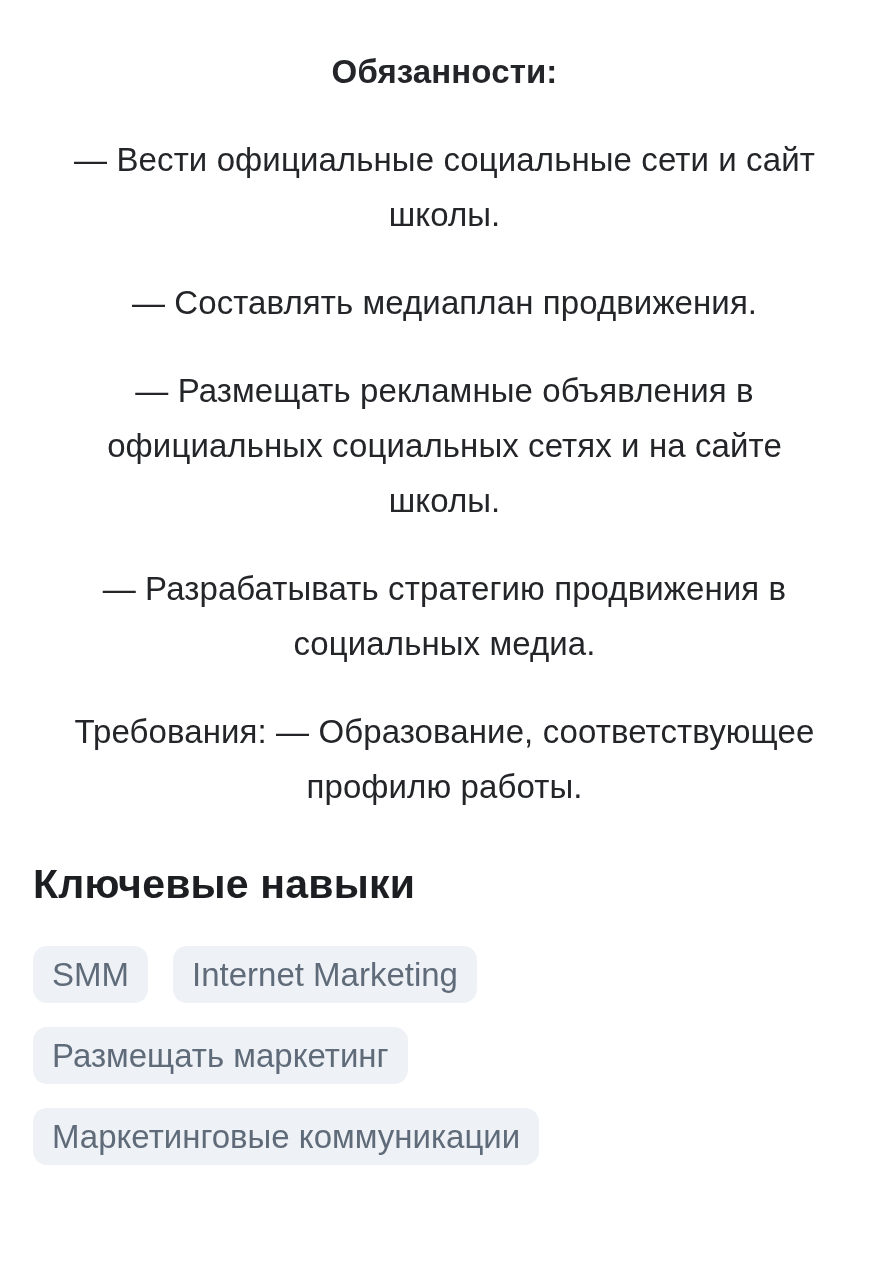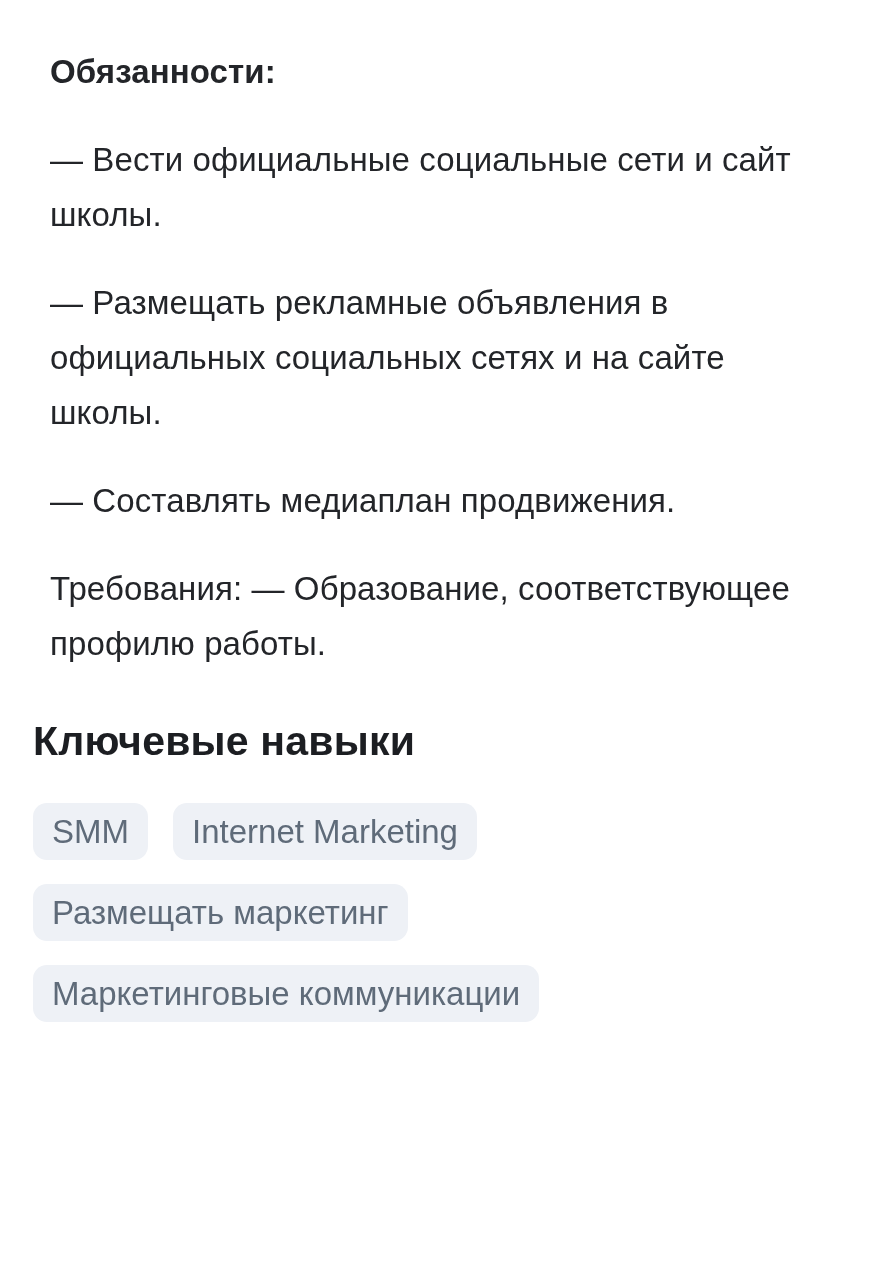--- a/index.html
+++ b/index.html
@@ -16,20 +16,21 @@
     color: #232529;
   }
   .description {
     padding: 44px 50px 0 50px;
     font-size: 33px;
     line-height: 55px;
     letter-spacing: 0.1px;
   }
   .description p {
     margin: 0 0 33px 0;
+    text-align: center;
   }
   .para-heading {
     font-weight: 700;
   }
   .inline-bold {
     font-weight: 400;
   }
   .skills-heading {
     margin: 46px 8px 0 0;
     padding: 0 33px;
@@ -62,24 +63,25 @@
 </head>
 <body>
 
 <div class="page">
 
   <section class="description">
     <p class="para-heading">Обязанности:</p>
 
     <p>— Вести официальные социальные сети и сайт школы.</p>
 
+    <p>— Составлять медиаплан продвижения.</p>
+
     <p>— Размещать рекламные объявления в официальных социальных сетях и на сайте школы.</p>
 
-    <p>— Составлять медиаплан продвижения.</p>
-
+    <p>— Разрабатывать стратегию продвижения в социальных медиа.</p>
 
 
     <p>
       <strong class="inline-bold">Требования:</strong>
       <span>— Образование, соответствующее профилю работы.</span>
     </p>
   </section>
 
   <h2 class="skills-heading">Ключевые навыки</h2>
 

